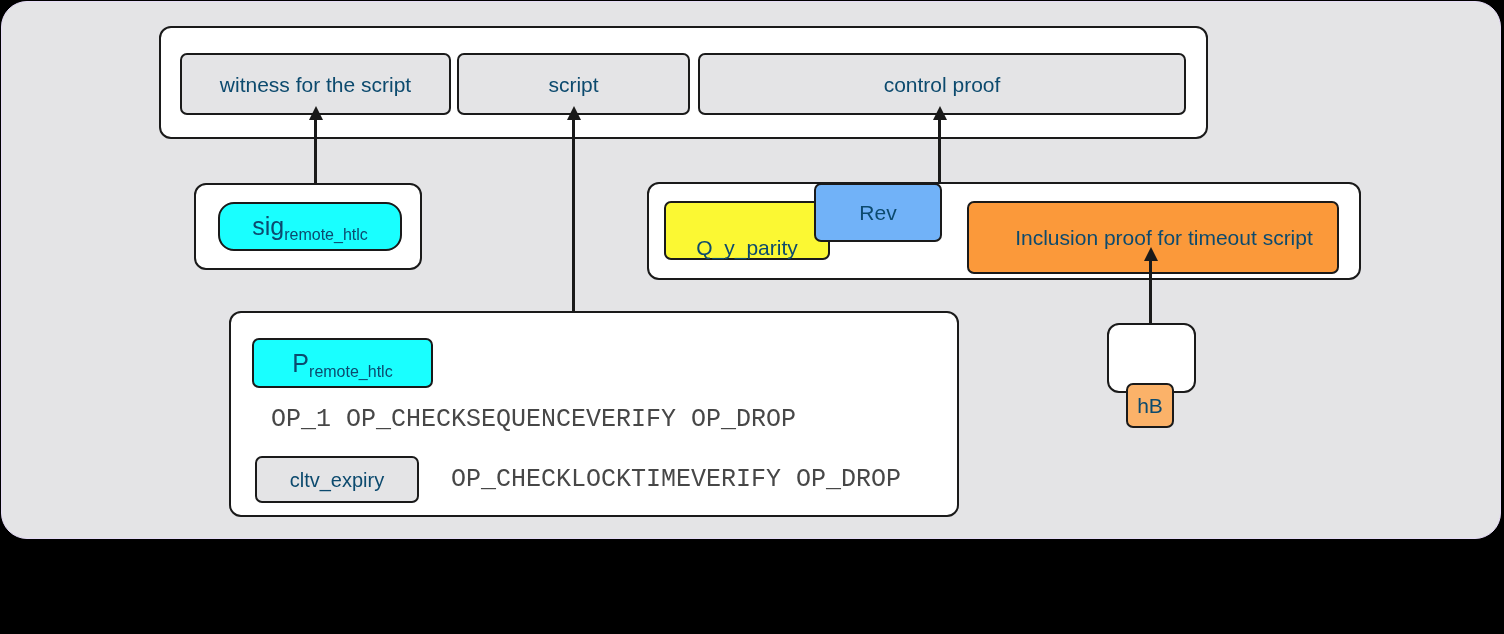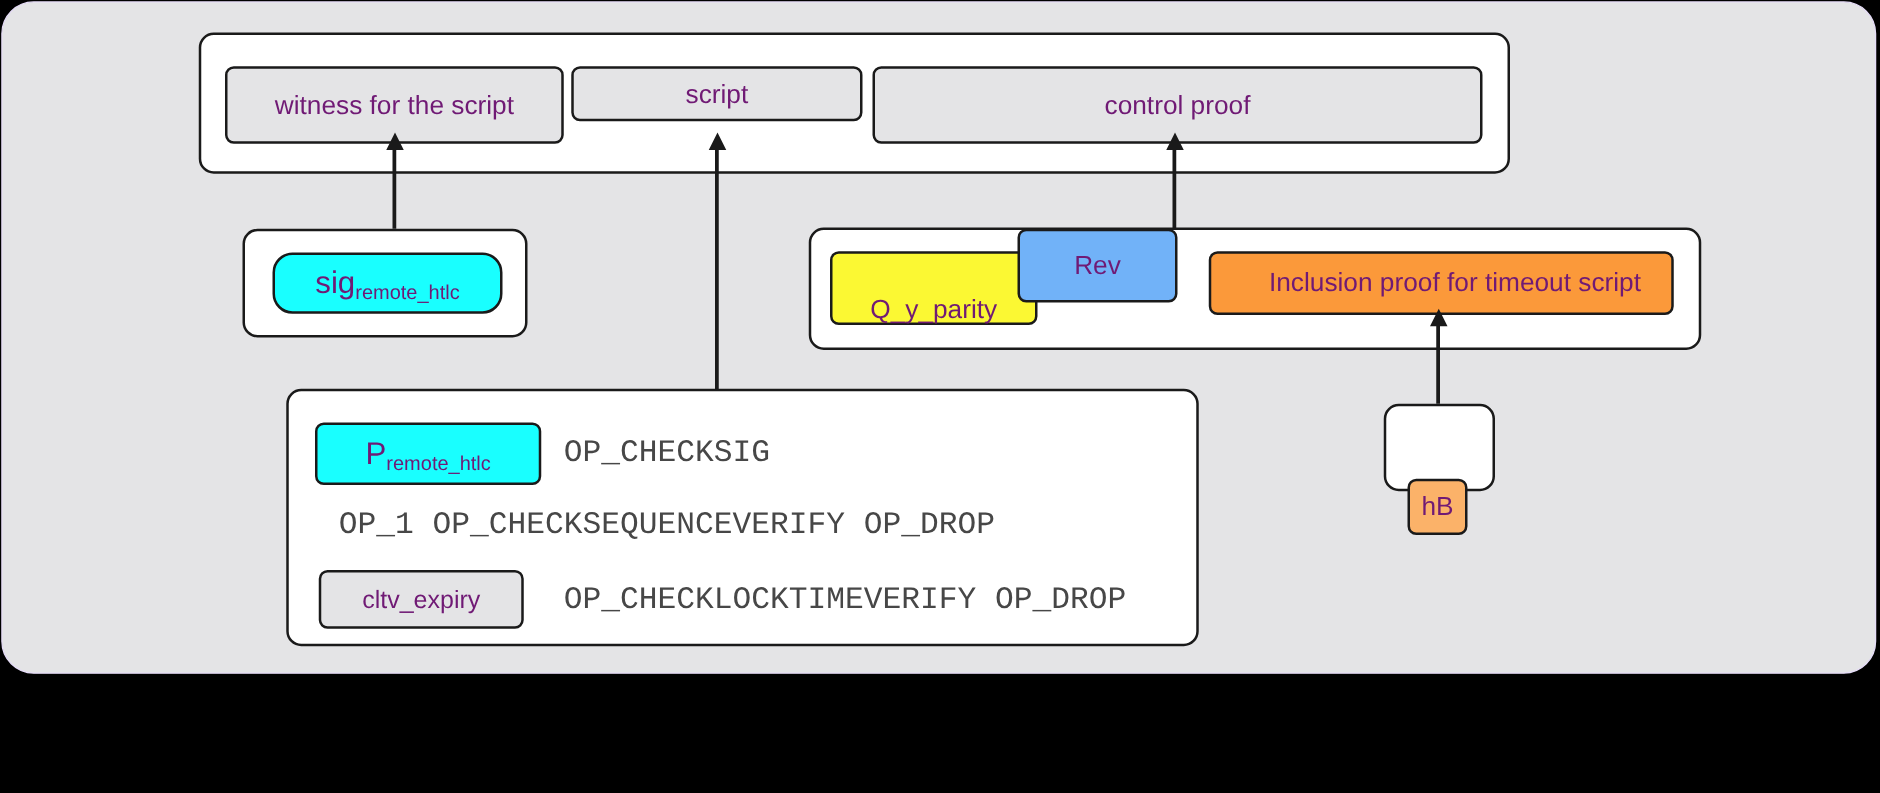--- a/index.html
+++ b/index.html
@@ -36,21 +36,21 @@
     box-sizing: border-box;
   }
   .chip {
     position: absolute;
     border: 2.5px solid #1a1a1a;
     border-radius: 7px;
     box-sizing: border-box;
     display: flex;
     align-items: center;
     justify-content: center;
-    color: #701a75;
+    color: #0c4a6e;
     font-family: "Liberation Sans", sans-serif;
     font-size: 21px;
     line-height: 1;
     white-space: nowrap;
   }
   .chip.grey   { background: #e4e4e6; }
   .chip.cyan   { background: #19ffff; }
   .chip.yellow { background: #fbf833; }
   .chip.blue   { background: #71b2f8; }
   .chip.orange { background: #fb993a; }
@@ -99,21 +99,21 @@
 
 <div id="diagram-canvas">
 
   <div class="outer-box" style="left:157px; top:24px; width:1049px; height:113px;">
   </div>
 
   <div class="chip grey" style="left:178px; top:51px; width:271px; height:62px;">
     <span>witness for the script</span>
   </div>
 
-  <div class="chip grey" style="left:455px; top:51px; width:233px; height:44px;">
+  <div class="chip grey" style="left:455px; top:51px; width:233px; height:62px;">
     <span>script</span>
   </div>
 
   <div class="chip grey" style="left:696px; top:51px; width:488px; height:62px;">
     <span>control proof</span>
   </div>
 
   <div class="arrow" style="left:312px; top:117px; height:64px;"></div>
 
   <div class="arrow" style="left:570px; top:117px; height:194px;"></div>
@@ -133,21 +133,21 @@
   </div>
 
   <div class="chip yellow" style="left:662px; top:199px; width:166px; height:59px;align-items:flex-end;">
     <span>Q_y_parity</span>
   </div>
 
   <div class="chip blue" style="left:812px; top:181px; width:128px; height:59px;">
     <span>Rev</span>
   </div>
 
-  <div class="chip orange" style="left:965px; top:199px; width:372px; height:51px;padding-left:22px;">
+  <div class="chip orange" style="left:965px; top:199px; width:372px; height:73px;padding-left:22px;">
     <span>Inclusion proof for timeout script</span>
   </div>
 
   <div class="arrow" style="left:1147px; top:258px; height:63px;"></div>
 
   <div class="outer-box" style="left:1105px; top:321px; width:89px; height:70px;">
   </div>
 
   <div class="chip lightorange" style="left:1124px; top:335px; width:48px; height:45px;margin-top:46px;">
     <span>hB</span>
@@ -155,21 +155,20 @@
 
   <div class="outer-box" style="left:227px; top:309px; width:730px; height:206px;">
   </div>
 
   <div class="chip cyan" style="left:250px; top:336px; width:181px; height:50px;">
     <span>
       <span class="base">P</span><span class="sub">remote_htlc</span>
     </span>
   </div>
 
-  <div class="opcode" style="left:449px; top:348px;">OP_CHECKSIG</div>
 
   <div class="opcode" style="left:269px; top:405px;">OP_1 OP_CHECKSEQUENCEVERIFY OP_DROP</div>
 
   <div class="chip grey" style="left:253px; top:454px; width:164px; height:47px; font-size:20px;">
     <span>cltv_expiry</span>
   </div>
 
   <div class="opcode" style="left:449px; top:465px;">OP_CHECKLOCKTIMEVERIFY OP_DROP</div>
 
 </div>

